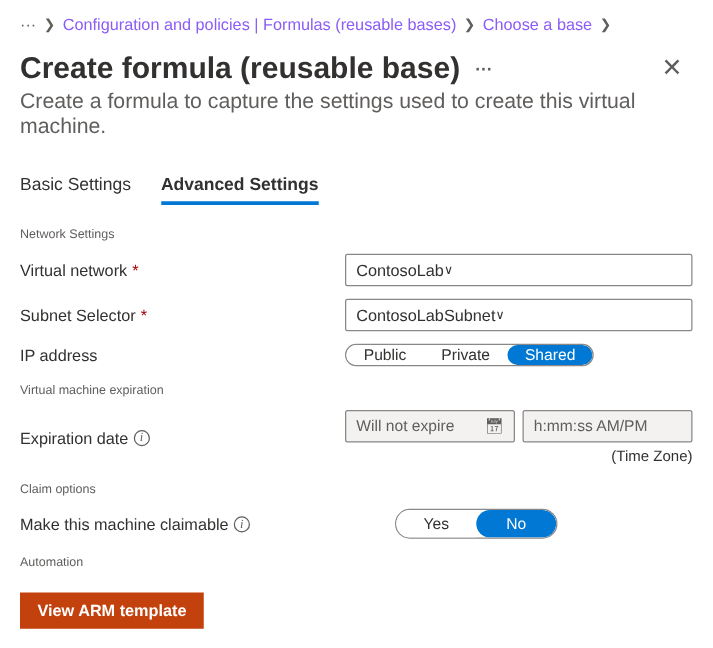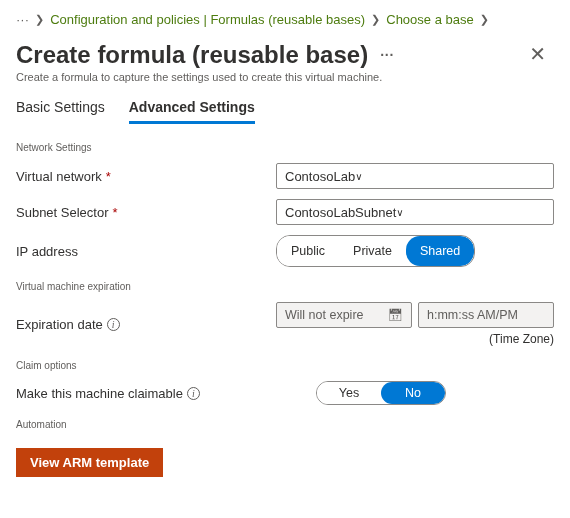--- a/index.html
+++ b/index.html
@@ -15,37 +15,37 @@
   .breadcrumb {
     display: flex;
     align-items: center;
     gap: 6px;
     font-size: 13px;
     margin-bottom: 10px;
     flex-wrap: wrap;
   }
   .breadcrumb .dots { color: #605e5c; cursor: pointer; }
   .breadcrumb .chev { color: #605e5c; font-size: 11px; }
-  .breadcrumb .crumb { color: #4d7c0f; cursor: pointer; }
+  .breadcrumb .crumb { color: #8b5cf6; cursor: pointer; }
   .title-row {
     display: flex;
     align-items: center;
     justify-content: space-between;
   }
   h1 {
     font-size: 24px;
     font-weight: 600;
     margin: 4px 0 2px 0;
     display: flex;
     align-items: center;
     gap: 12px;
   }
   .title-dots { font-size: 14px; color: #605e5c; cursor: pointer; }
   .close-x { font-size: 20px; font-weight: 400; color: #605e5c; cursor: pointer; padding: 4px 8px; }
-  .subtitle { color: #605e5c; font-size: 11px; margin-bottom: 10px; }
+  .subtitle { color: #605e5c; font-size: 17px; margin-bottom: 22px; }
   .tabs {
     display: flex;
     gap: 24px;
     border-bottom: 0px solid transparent;
     margin-bottom: 18px;
   }
   .tab {
     padding: 6px 0;
     cursor: pointer;
     color: #323130;
@@ -88,21 +88,21 @@
     cursor: pointer;
     background: #fff;
     font-size: 13px;
   }
   .select .arrow { font-size: 10px; color: #323130; }
   .pillgroup {
     display: inline-flex;
     border: 1px solid #8a8886;
     border-radius: 14px;
     overflow: hidden;
-    height: 32px;
+    height: 18px;
     align-items: stretch;
   }
   .pill {
     padding: 0 14px;
     display: flex;
     align-items: center;
     font-size: 12.5px;
     cursor: pointer;
     background: #fff;
     color: #323130;

